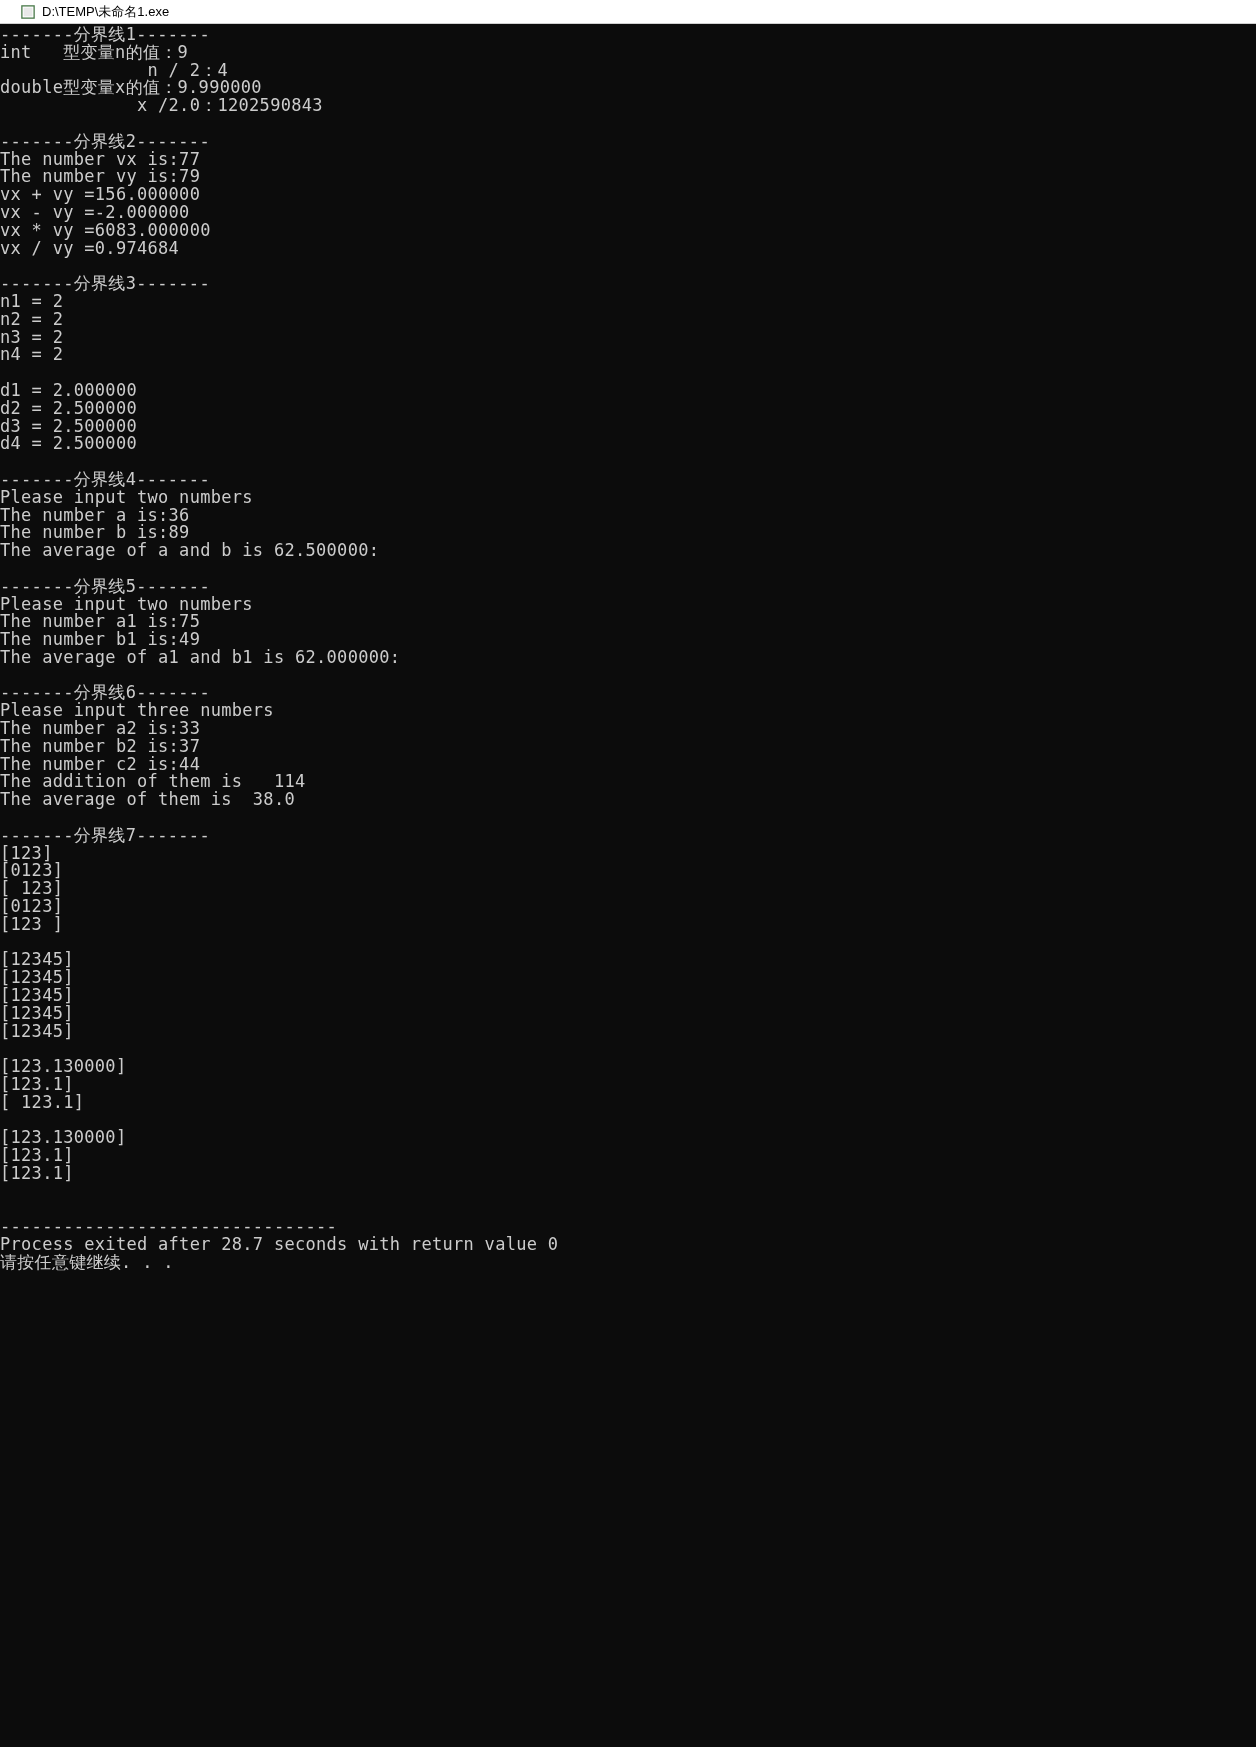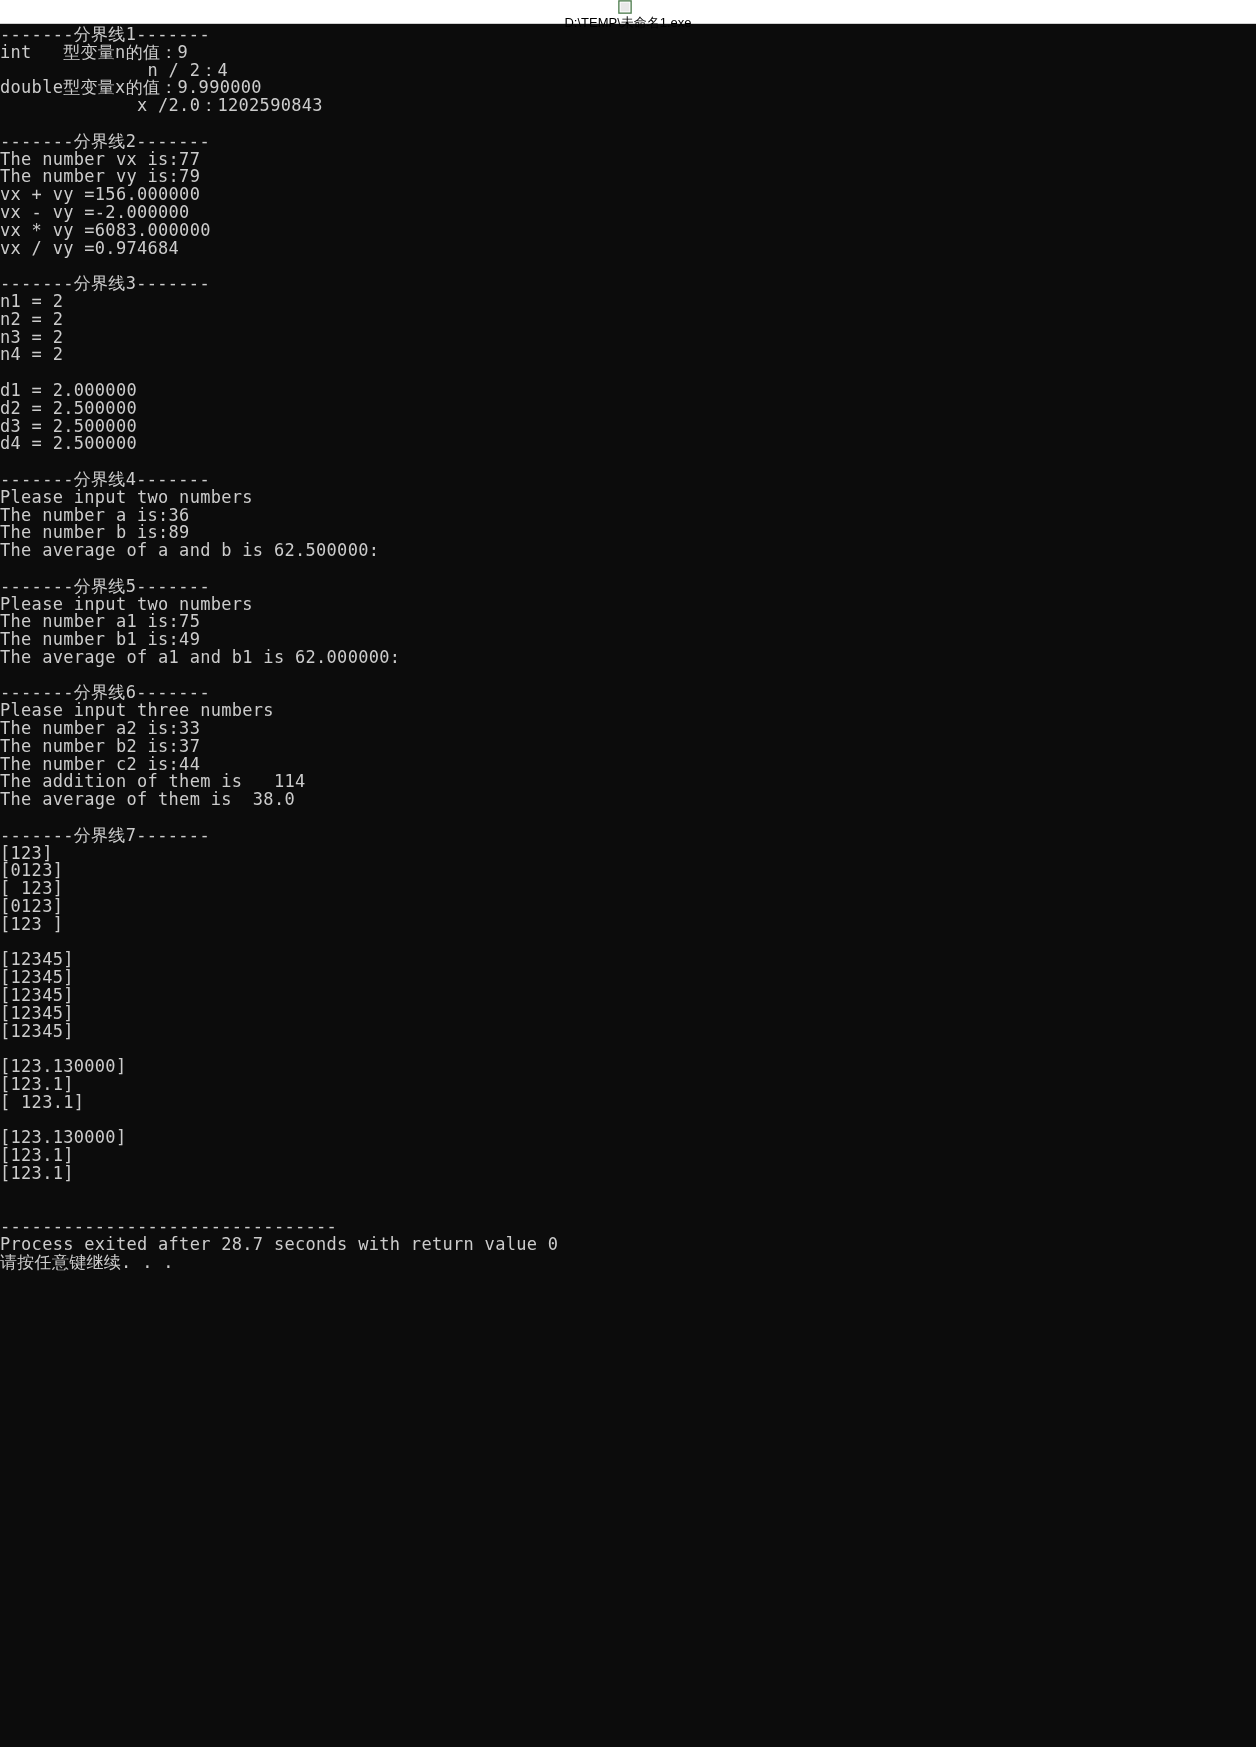--- a/index.html
+++ b/index.html
@@ -14,21 +14,20 @@
       height: 1747px;
       overflow: hidden;
     }
     .titlebar {
       background: #ffffff;
       height: 24px;
       display: flex;
       align-items: center;
       padding: 0 20px;
       border-bottom: 1px solid #d0d0d0;
-      flex-direction: column;
     }
     .window-icon {
       width: 16px;
       height: 16px;
       margin-right: 6px;
       display: inline-flex;
       align-items: center;
       justify-content: center;
     }
     .window-icon svg {

